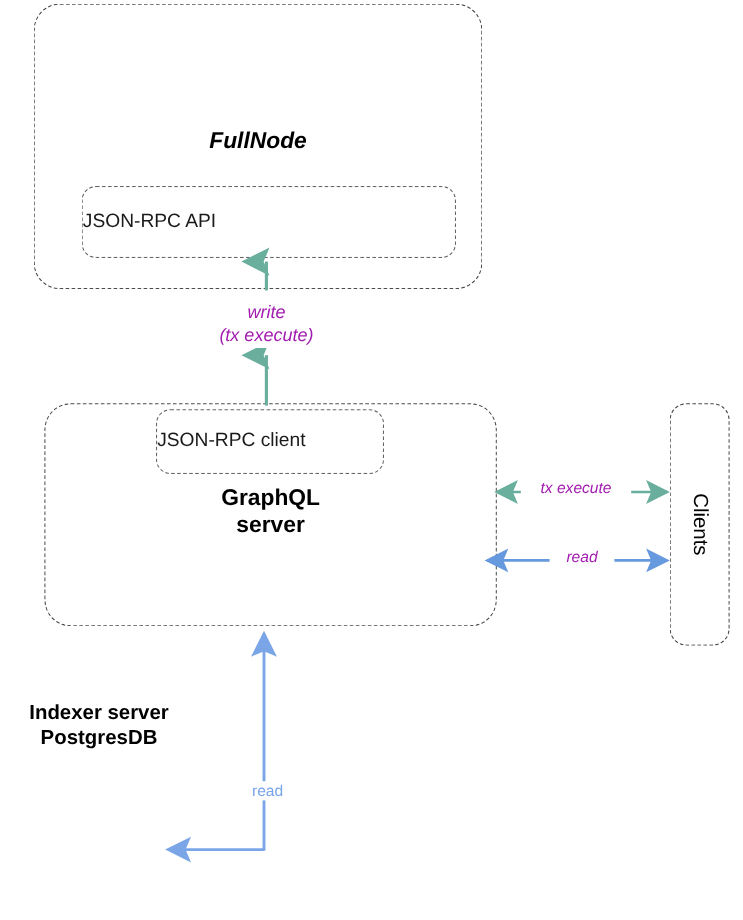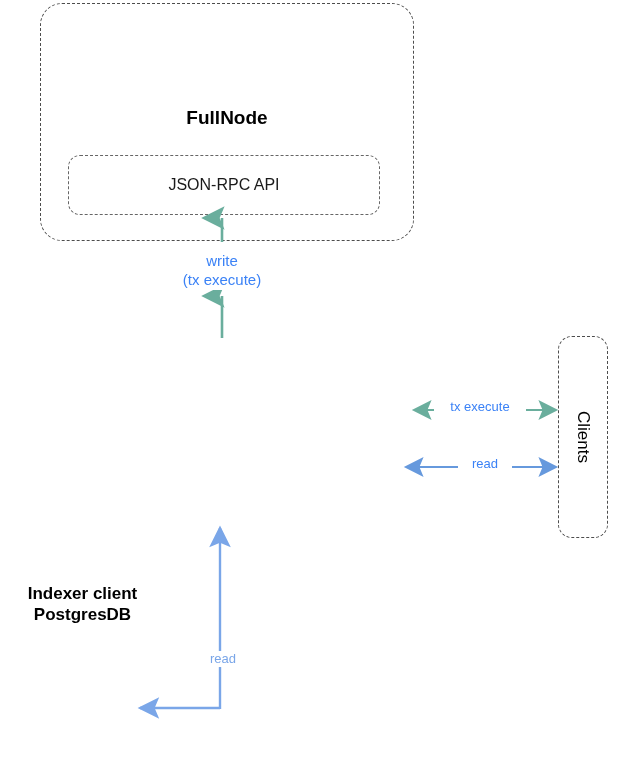--- a/index.html
+++ b/index.html
@@ -45,21 +45,20 @@
     color: #000000;
     line-height: 1.18;
     white-space: pre-line;
   }
   .inner-label {
     position: absolute;
     left: 0;
     right: 0;
     top: 50%;
     transform: translateY(-50%);
-    text-align: center;
     color: #1a1a1a;
     font-size: 16px;
   }
 
   
   .vert-label {
     position: absolute;
     left: 50%;
     top: 50%;
     transform: translate(-50%, -50%) rotate(90deg);
@@ -81,21 +80,21 @@
 
   
   .wire-label {
     position: absolute;
     text-align: center;
     white-space: pre-line;
     line-height: 1.25;
     font-size: 13px;
     background: #ffffff;
   }
-  .lbl-teal  { color: #3b82f6; }
+  .lbl-teal  { color: #a21caf; font-style: italic; }
   .lbl-blue  { color: #7aa6e8; }
 
   
   #db-graphic {
     position: absolute;
     left: 33px;
     top: 641px;
     width: 105px;
     height: 112px;
   }
@@ -110,35 +109,42 @@
     color: #000000;
     line-height: 1.22;
     white-space: pre-line;
   }
 </style>
 </head>
 <body>
 
 <div id="canvas">
 
-  <div class="box box-outer" style="left:40px; top:3px; width:374px; height:238px;">
+  <div class="box box-outer" style="left:28px; top:3px; width:374px; height:238px;font-style:italic;">
     <div class="box-title" style="top:103px; font-size:19px;">FullNode</div>
   </div>
 
   <div class="box box-inner" style="left:68px; top:155px; width:312px; height:60px;">
     <div class="inner-label">JSON-RPC API</div>
   </div>
 
+  <div class="box box-outer" style="left:37px; top:336px; width:377px; height:186px;">
+    <div class="box-title" style="top:68px; font-size:19px;">GraphQL
+server</div>
+  </div>
 
+  <div class="box box-inner" style="left:130px; top:341px; width:190px; height:54px;">
+    <div class="inner-label">JSON-RPC client</div>
+  </div>
 
   <div class="box box-outer" style="left:558px; top:336px; width:50px; height:202px; border-radius:14px;">
     <div class="vert-label">Clients</div>
   </div>
 
-  <div id="db-title">Indexer client
+  <div id="db-title">Indexer server
 PostgresDB</div>
 
 
   <svg id="wires" viewBox="0 0 619 767">
     <defs>
       <marker id="ah-teal-up" markerWidth="10" markerHeight="10" refX="5" refY="8.5" orient="auto">
         <path d="M5,0.5 L9.5,9.5 L5,7.6 L0.5,9.5 Z" fill="#6aae9d"></path>
       </marker>
       <marker id="ah-teal" markerWidth="10" markerHeight="10" refX="8.5" refY="5" orient="auto">
         <path d="M9.5,5 L0.5,9.5 L2.4,5 L0.5,0.5 Z" fill="#6aae9d"></path>

